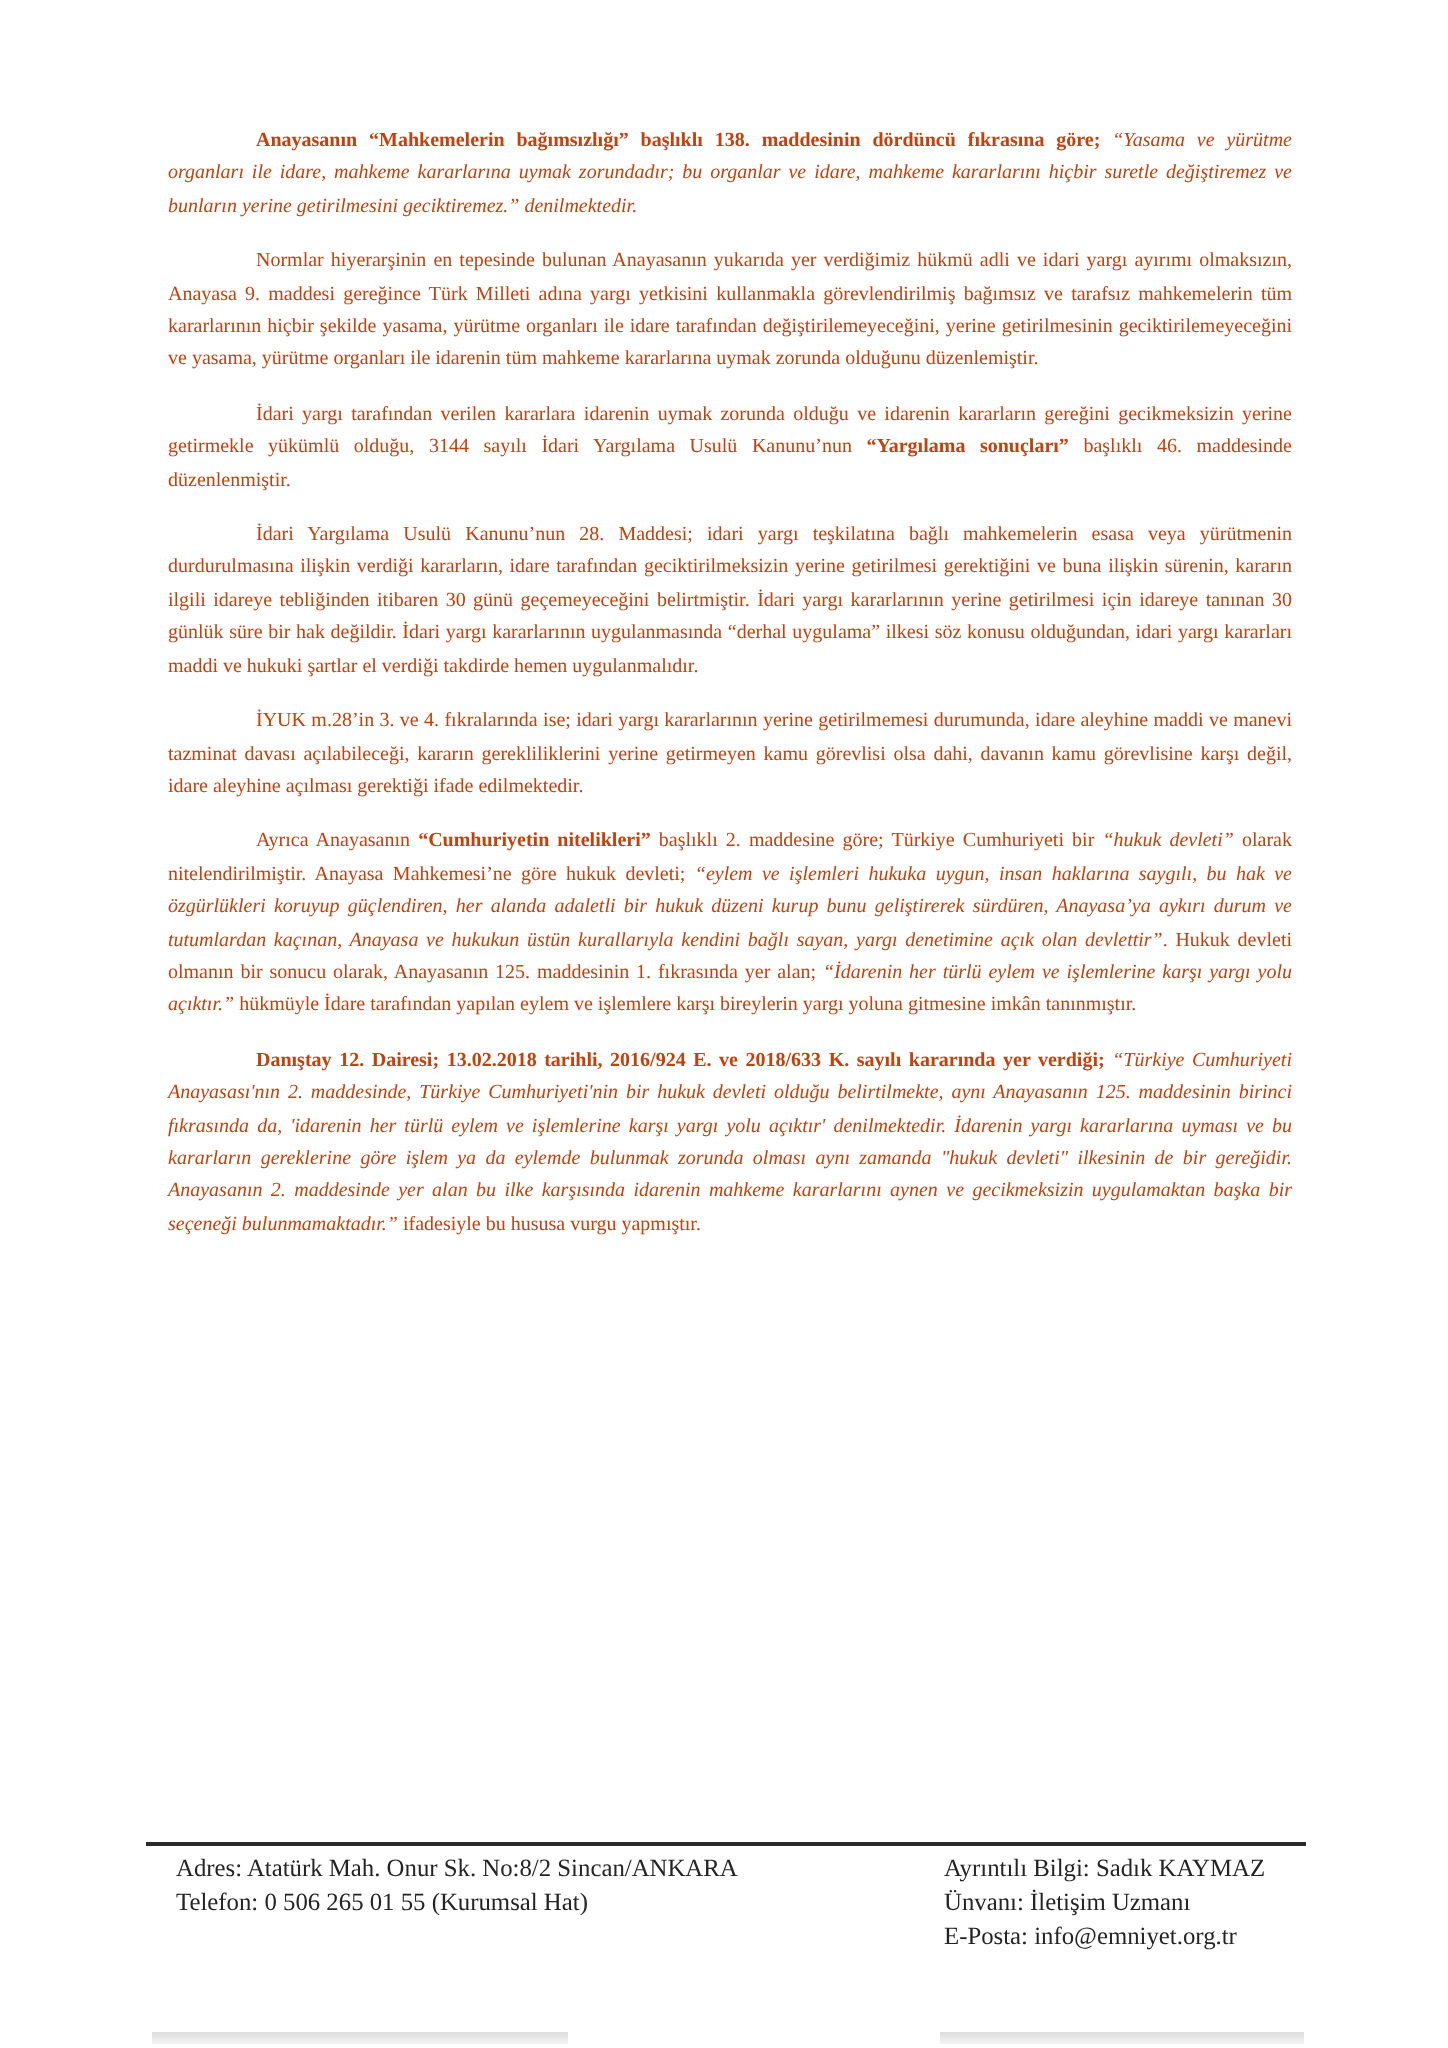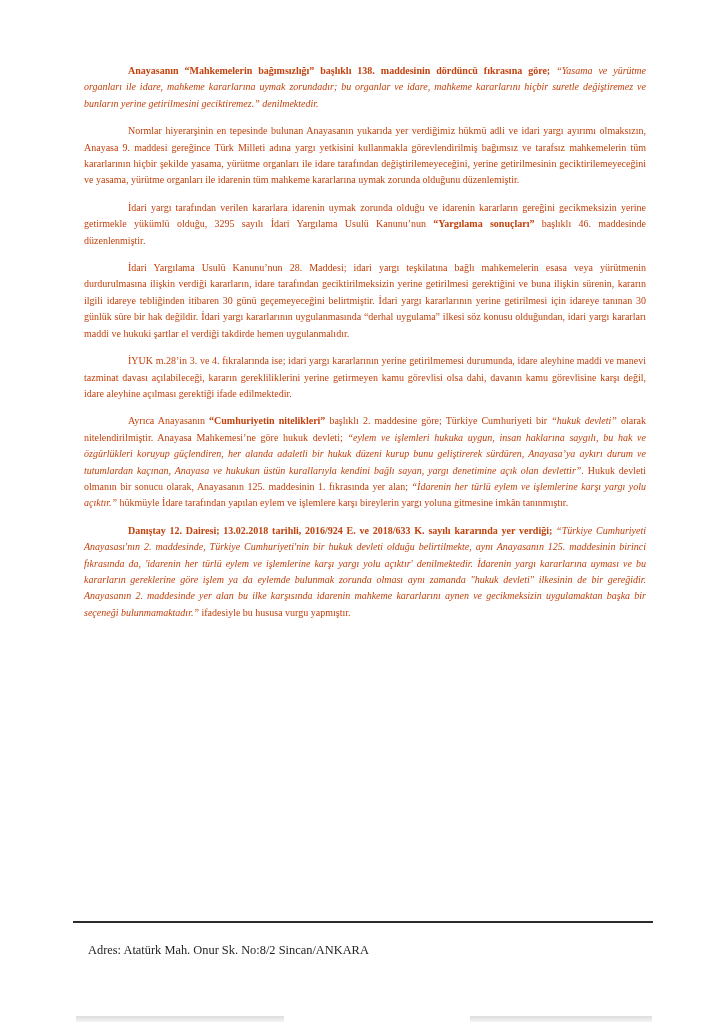--- a/index.html
+++ b/index.html
@@ -13,21 +13,21 @@
     color:#c2410c;font-size:10px;line-height:16.4px;
     text-align:justify;
   }
   .page-content p{margin:0 0 11px 0;text-indent:44px;}
   .run.bold{font-weight:bold;}
   .run.italic{font-style:italic;}
   .footer{
     position:absolute;top:921px;left:73px;width:580px;
     border-top:2px solid #2b2b2b;
     color:#242424;font-size:12.4px;line-height:17px;
-    padding-top:19px;
+    padding-top:3px;
   }
   .footer-cols{position:relative;width:100%;}
   .footer-left{margin-left:15px;}
   .footer-right{position:absolute;top:0;left:399px;}
   .footer div{white-space:nowrap;}
   .cutoff-strip{
     position:absolute;height:6px;opacity:.45;
     background:
       repeating-linear-gradient(90deg,#8a8a8a 0 2px,transparent 2px 5px),
       linear-gradient(#b5b5b5,#e8e8e8);
@@ -35,29 +35,35 @@
   }
   .cutoff-strip.left{top:1016px;left:76px;width:208px;}
   .cutoff-strip.right{top:1016px;left:470px;width:182px;}
 </style>
 </head>
 <body>
 
 <div class="page-content">
   <p><span class="run bold">Anayasanın “Mahkemelerin bağımsızlığı” başlıklı 138. maddesinin dördüncü fıkrasına göre; </span><span class="run italic">“Yasama ve yürütme organları ile idare, mahkeme kararlarına uymak zorundadır; bu organlar ve idare, mahkeme kararlarını hiçbir suretle değiştiremez ve bunların yerine getirilmesini geciktiremez.” denilmektedir.</span></p>
   <p><span class="run normal">Normlar hiyerarşinin en tepesinde bulunan Anayasanın yukarıda yer verdiğimiz hükmü adli ve idari yargı ayırımı olmaksızın, Anayasa 9. maddesi gereğince Türk Milleti adına yargı yetkisini kullanmakla görevlendirilmiş bağımsız ve tarafsız mahkemelerin tüm kararlarının hiçbir şekilde yasama, yürütme organları ile idare tarafından değiştirilemeyeceğini, yerine getirilmesinin geciktirilemeyeceğini ve yasama, yürütme organları ile idarenin tüm mahkeme kararlarına uymak zorunda olduğunu düzenlemiştir.</span></p>
-  <p><span class="run normal">İdari yargı tarafından verilen kararlara idarenin uymak zorunda olduğu ve idarenin kararların gereğini gecikmeksizin yerine getirmekle yükümlü olduğu, 3295 sayılı İdari Yargılama Usulü Kanunu’nun </span><span class="run bold">“Yargılama sonuçları” </span><span class="run normal">başlıklı 46. maddesinde düzenlenmiştir.</span></p>
+  <p><span class="run normal">İdari yargı tarafından verilen kararlara idarenin uymak zorunda olduğu ve idarenin kararların gereğini gecikmeksizin yerine getirmekle yükümlü olduğu, 3144 sayılı İdari Yargılama Usulü Kanunu’nun </span><span class="run bold">“Yargılama sonuçları” </span><span class="run normal">başlıklı 46. maddesinde düzenlenmiştir.</span></p>
   <p><span class="run normal">İdari Yargılama Usulü Kanunu’nun 28. Maddesi; idari yargı teşkilatına bağlı mahkemelerin esasa veya yürütmenin durdurulmasına ilişkin verdiği kararların, idare tarafından geciktirilmeksizin yerine getirilmesi gerektiğini ve buna ilişkin sürenin, kararın ilgili idareye tebliğinden itibaren 30 günü geçemeyeceğini belirtmiştir. İdari yargı kararlarının yerine getirilmesi için idareye tanınan 30 günlük süre bir hak değildir. İdari yargı kararlarının uygulanmasında “derhal uygulama” ilkesi söz konusu olduğundan, idari yargı kararları maddi ve hukuki şartlar el verdiği takdirde hemen uygulanmalıdır.</span></p>
   <p><span class="run normal">İYUK m.28’in 3. ve 4. fıkralarında ise; idari yargı kararlarının yerine getirilmemesi durumunda, idare aleyhine maddi ve manevi tazminat davası açılabileceği, kararın gerekliliklerini yerine getirmeyen kamu görevlisi olsa dahi, davanın kamu görevlisine karşı değil, idare aleyhine açılması gerektiği ifade edilmektedir.</span></p>
   <p><span class="run normal">Ayrıca Anayasanın </span><span class="run bold">“Cumhuriyetin nitelikleri” </span><span class="run normal">başlıklı 2. maddesine göre; Türkiye Cumhuriyeti bir </span><span class="run italic">“hukuk devleti” </span><span class="run normal">olarak nitelendirilmiştir. Anayasa Mahkemesi’ne göre hukuk devleti; </span><span class="run italic">“eylem ve işlemleri hukuka uygun, insan haklarına saygılı, bu hak ve özgürlükleri koruyup güçlendiren, her alanda adaletli bir hukuk düzeni kurup bunu geliştirerek sürdüren, Anayasa’ya aykırı durum ve tutumlardan kaçınan, Anayasa ve hukukun üstün kurallarıyla kendini bağlı sayan, yargı denetimine açık olan devlettir”</span><span class="run normal">. Hukuk devleti olmanın bir sonucu olarak, Anayasanın 125. maddesinin 1. fıkrasında yer alan; </span><span class="run italic">“İdarenin her türlü eylem ve işlemlerine karşı yargı yolu açıktır.” </span><span class="run normal">hükmüyle İdare tarafından yapılan eylem ve işlemlere karşı bireylerin yargı yoluna gitmesine imkân tanınmıştır.</span></p>
   <p><span class="run bold">Danıştay 12. Dairesi; 13.02.2018 tarihli, 2016/924 E. ve 2018/633 K. sayılı kararında yer verdiği; </span><span class="run italic">“Türkiye Cumhuriyeti Anayasası'nın 2. maddesinde, Türkiye Cumhuriyeti'nin bir hukuk devleti olduğu belirtilmekte, aynı Anayasanın 125. maddesinin birinci fıkrasında da, 'idarenin her türlü eylem ve işlemlerine karşı yargı yolu açıktır' denilmektedir. İdarenin yargı kararlarına uyması ve bu kararların gereklerine göre işlem ya da eylemde bulunmak zorunda olması aynı zamanda "hukuk devleti" ilkesinin de bir gereğidir. Anayasanın 2. maddesinde yer alan bu ilke karşısında idarenin mahkeme kararlarını aynen ve gecikmeksizin uygulamaktan başka bir seçeneği bulunmamaktadır.” </span><span class="run normal">ifadesiyle bu hususa vurgu yapmıştır.</span></p>
 </div>
 
 <div class="footer">
   <div class="footer-cols">
     <div class="footer-left">
       <div>Adres: Atatürk Mah. Onur Sk. No:8/2 Sincan/ANKARA</div>
+      <div>Telefon: 0 506 265 01 55 (Kurumsal Hat)</div>
+    </div>
+    <div class="footer-right">
+      <div>Ayrıntılı Bilgi: Sadık KAYMAZ</div>
+      <div>Ünvanı: İletişim Uzmanı</div>
+      <div>E-Posta: info@emniyet.org.tr</div>
     </div>
   </div>
 </div>
 
 <div class="cutoff-strip left"></div>
 <div class="cutoff-strip right"></div>
 
 </body></html>

